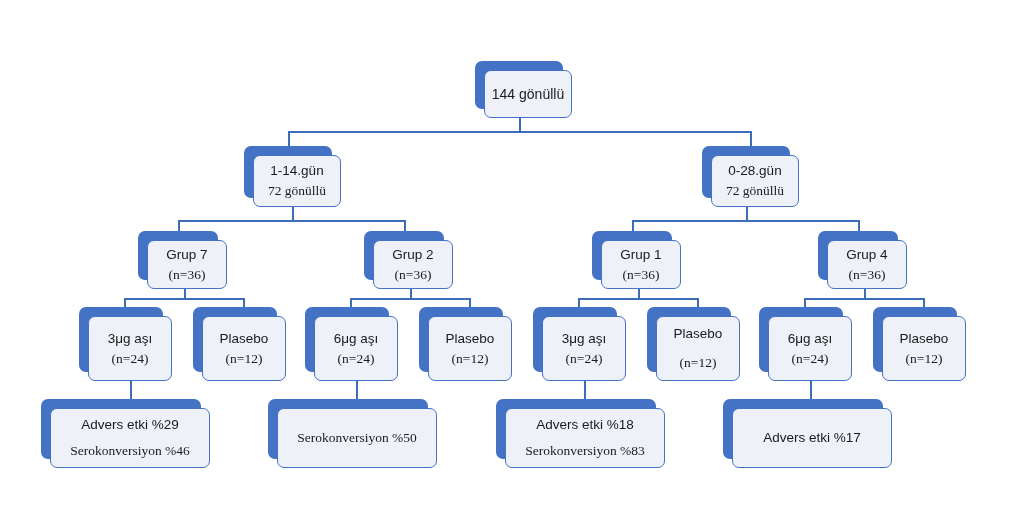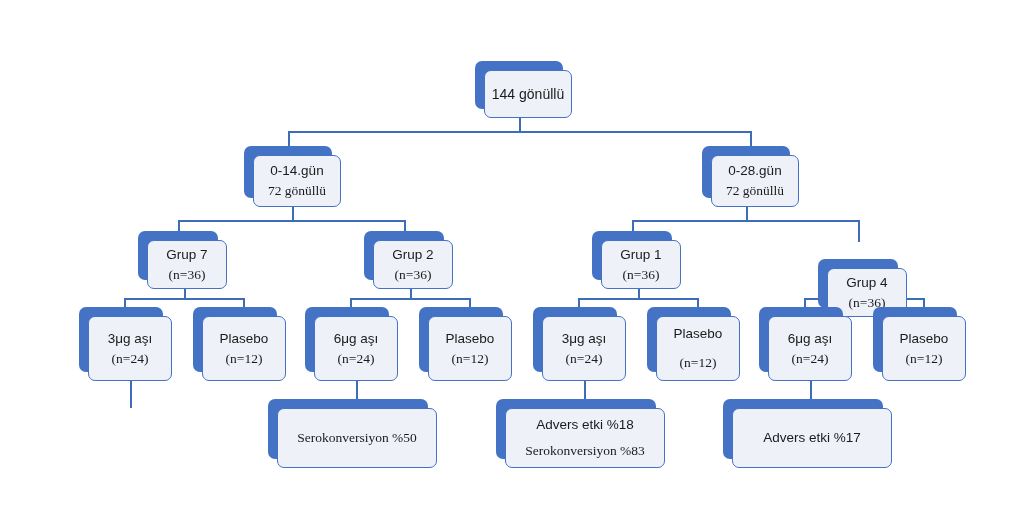--- a/index.html
+++ b/index.html
@@ -115,21 +115,21 @@
   <div class="node root" style="left:484px; top:70px; width:88px; height:48px;">
     <div class="shadow"></div>
     <div class="face">
       <span>144 gönüllü</span>
     </div>
   </div>
 
   <div class="node" style="left:253px; top:155px; width:88px; height:52px;">
     <div class="shadow"></div>
     <div class="face">
-      <span>0-14.gün</span>
+      <span>1-14.gün</span>
       <span class="line2">72 gönüllü</span>
     </div>
   </div>
 
   <div class="node" style="left:711px; top:155px; width:88px; height:52px;">
     <div class="shadow"></div>
     <div class="face">
       <span>0-28.gün</span>
       <span class="line2">72 gönüllü</span>
     </div>
@@ -152,21 +152,21 @@
   </div>
 
   <div class="node" style="left:601px; top:240px; width:80px; height:49px;">
     <div class="shadow"></div>
     <div class="face">
       <span>Grup 1</span>
       <span class="line2">(n=36)</span>
     </div>
   </div>
 
-  <div class="node" style="left:827px; top:240px; width:80px; height:49px;margin-top:28px;">
+  <div class="node" style="left:827px; top:240px; width:80px; height:49px;">
     <div class="shadow"></div>
     <div class="face">
       <span>Grup 4</span>
       <span class="line2">(n=36)</span>
     </div>
   </div>
 
   <div class="node" style="left:88px; top:316px; width:84px; height:65px;">
     <div class="shadow"></div>
     <div class="face">
@@ -224,20 +224,27 @@
   </div>
 
   <div class="node" style="left:882px; top:316px; width:84px; height:65px;">
     <div class="shadow"></div>
     <div class="face">
       <span>Plasebo</span>
       <span class="line2">(n=12)</span>
     </div>
   </div>
 
+  <div class="node" style="left:50px; top:408px; width:160px; height:60px;">
+    <div class="shadow"></div>
+    <div class="face" style="line-height:1.9;">
+      <span>Advers etki %29</span>
+      <span class="line2">Serokonversiyon %46</span>
+    </div>
+  </div>
 
   <div class="node" style="left:277px; top:408px; width:160px; height:60px;">
     <div class="shadow"></div>
     <div class="face" style="line-height:1.9;">
       <span class="line2">Serokonversiyon %50</span>
     </div>
   </div>
 
   <div class="node" style="left:505px; top:408px; width:160px; height:60px;">
     <div class="shadow"></div>

